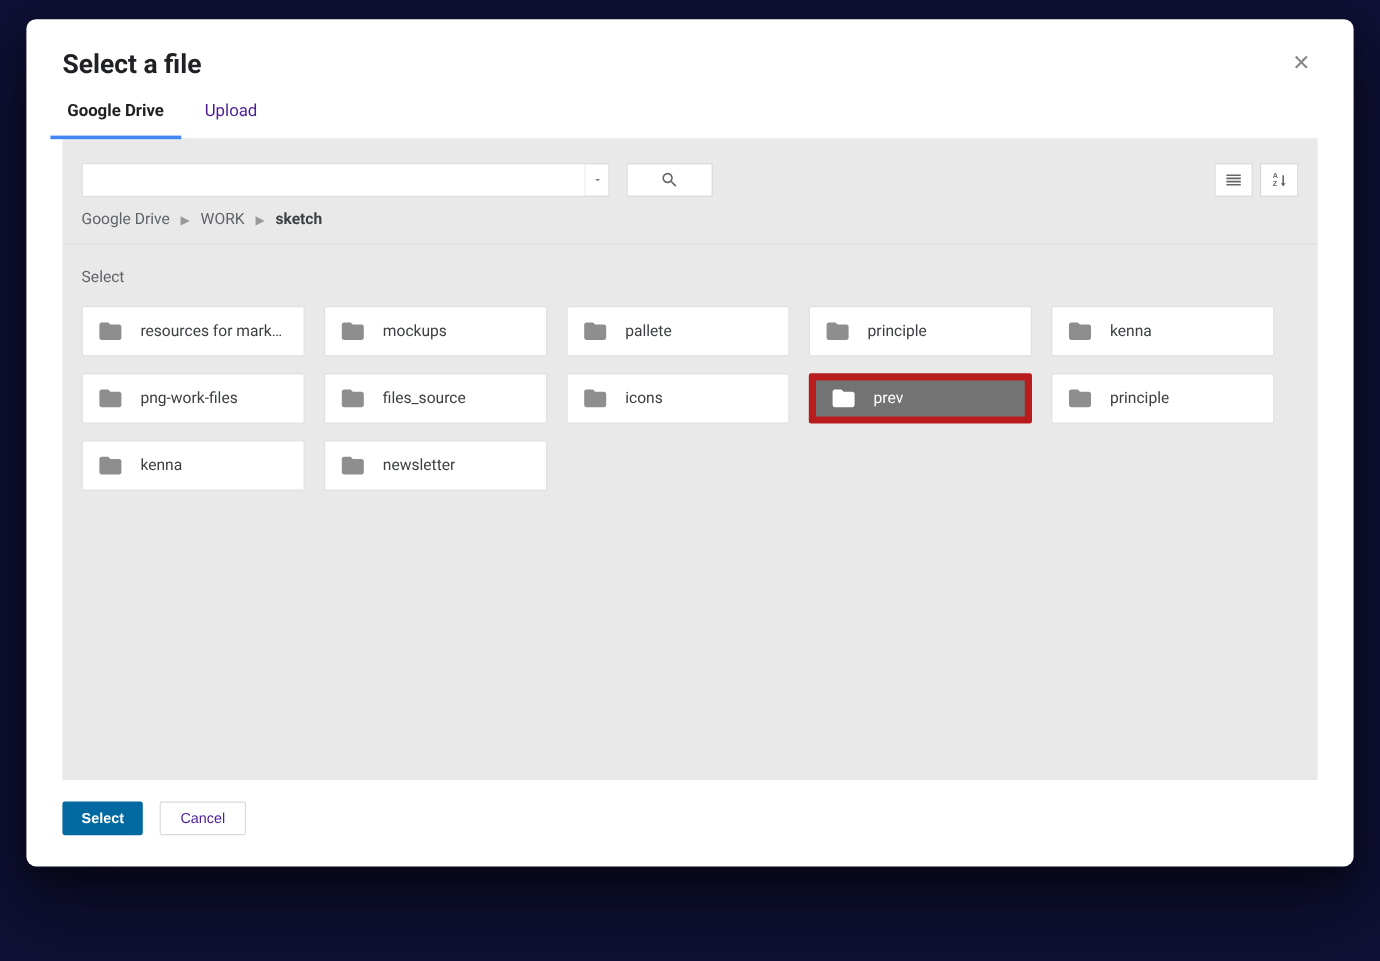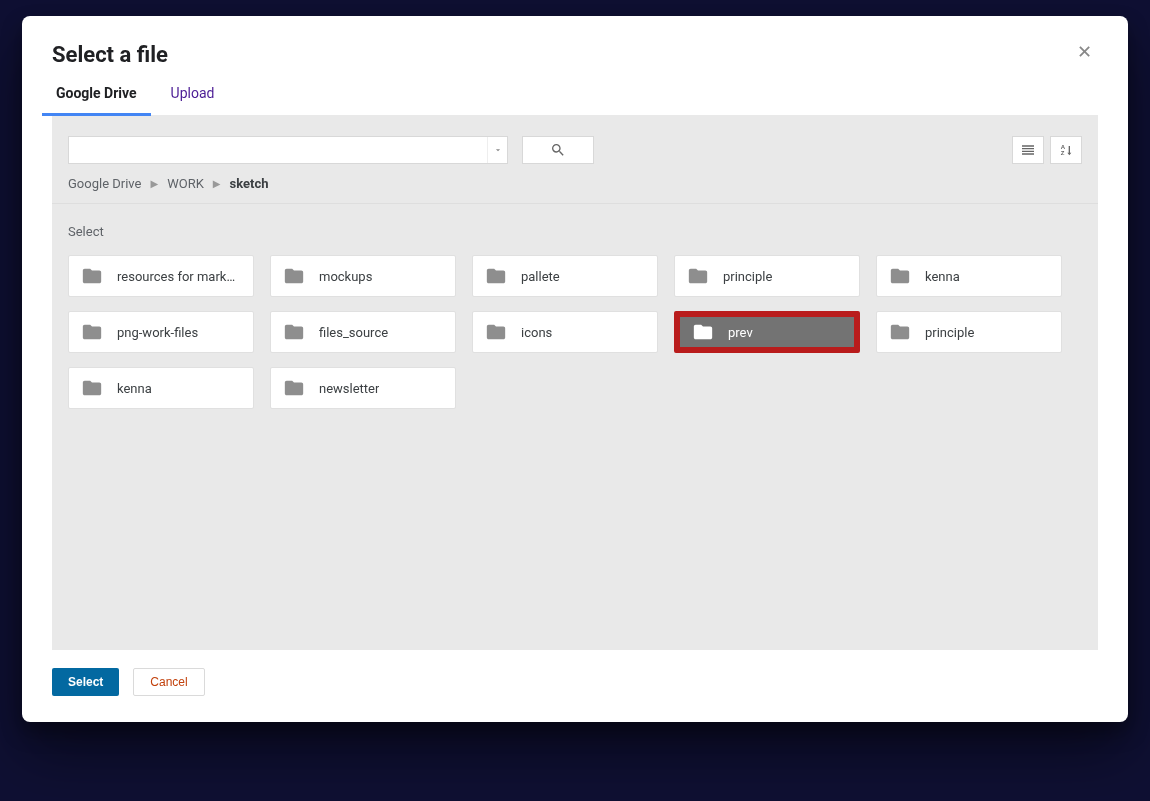--- a/index.html
+++ b/index.html
@@ -195,21 +195,21 @@
     justify-content: center;
   }
   .btn-primary {
     background: #0369a1;
     color: #fff;
     border: none;
   }
   .btn-secondary {
     background: #fff;
     border: 1px solid #dadada;
-    color: #c2410c;
+    color: #4c1d95;
     font-weight: 500;
   }
 </style>
 </head>
 <body>
 
 <div class="modal">
 
   <button class="close-btn">✕</button>
 

